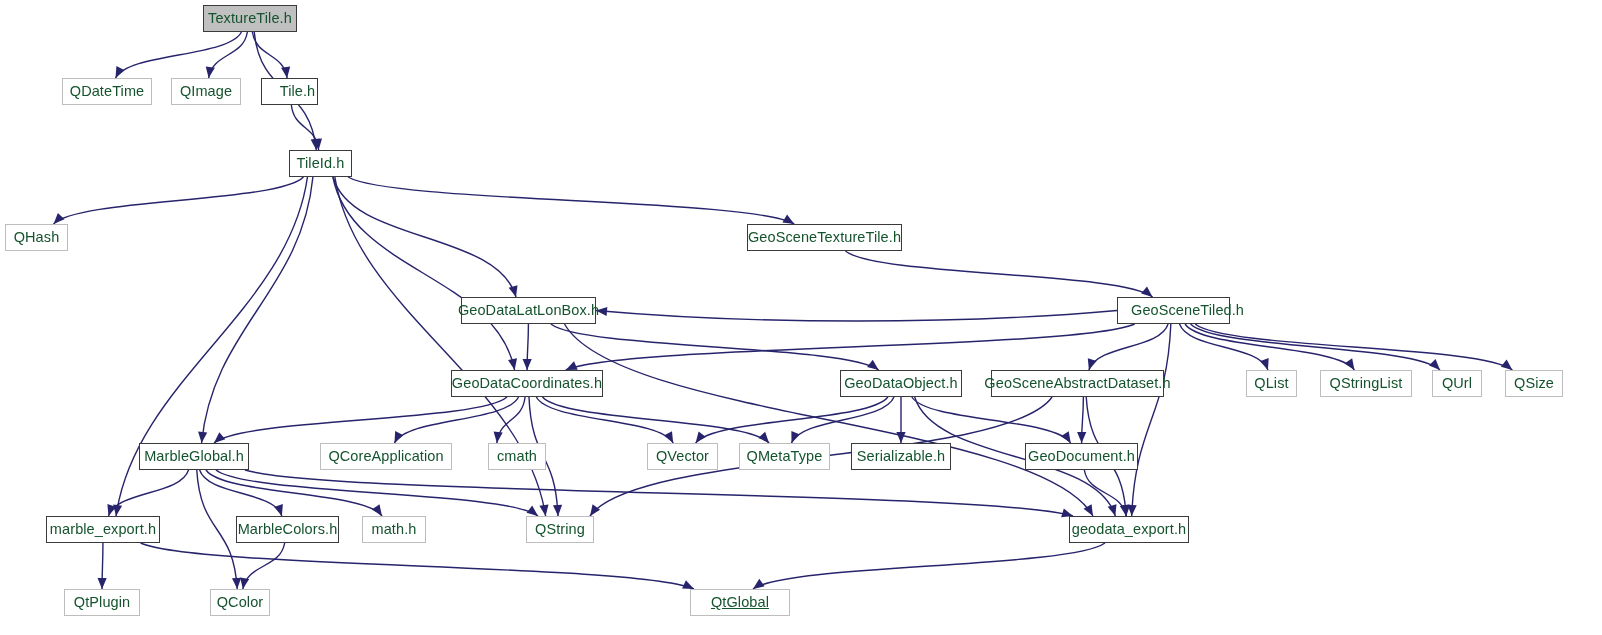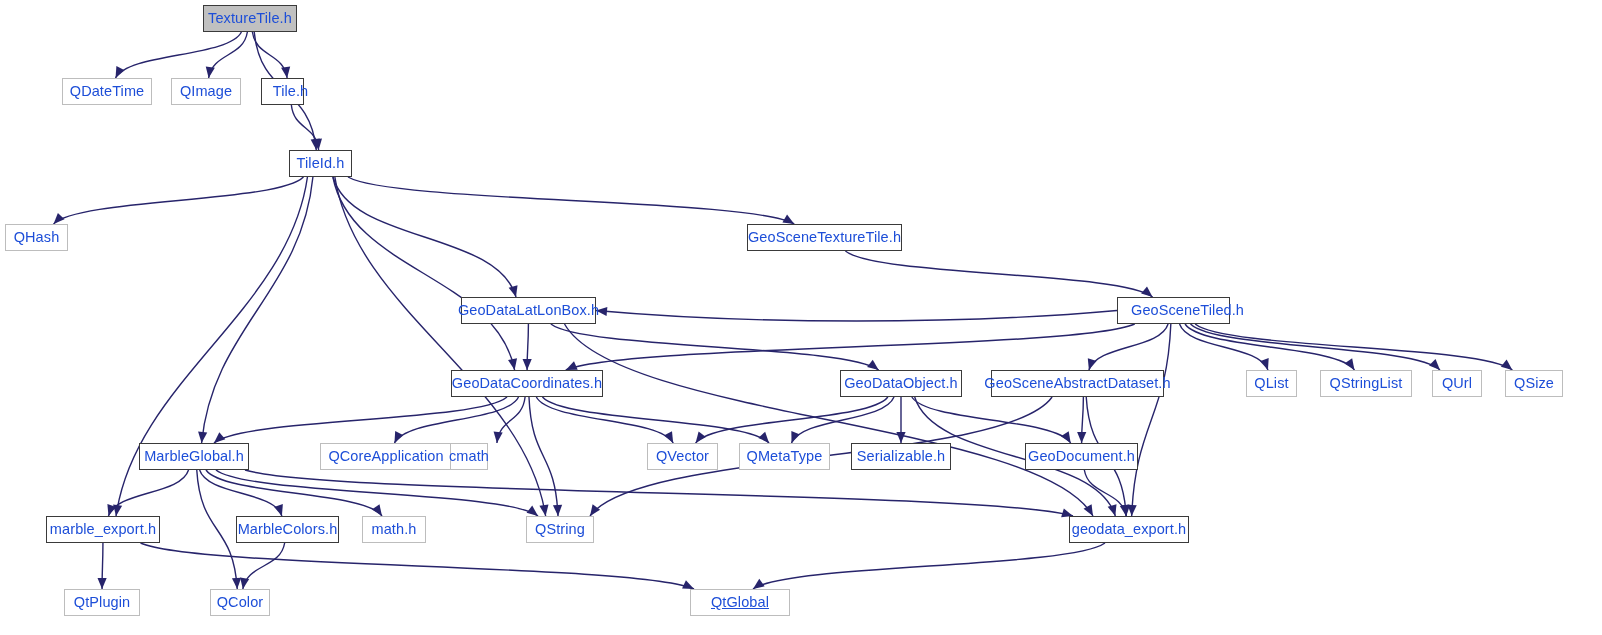--- a/index.html
+++ b/index.html
@@ -33,21 +33,21 @@
   }
   .node-box {
     position: absolute;
     box-sizing: border-box;
     display: flex;
     align-items: center;
     justify-content: center;
     background: #ffffff;
     border: 1px solid #bdbdbd;
     font-size: 14.5px;
-    color: #1d4ed8;
+    color: #14532d;
     white-space: nowrap;
     letter-spacing: 0.1px;
   }
   .node-box.strong {
     border: 1.6px solid #3a3a3a;
   }
   .node-box.current {
     background: #c0c0c0;
     border: 1.6px solid #3a3a3a;
   }
@@ -165,21 +165,21 @@
   <div id="node-layer">
       <div class="node-box current" style="left: 203px; top: 5px; width: 94px; height: 27px;">
         <span class="node-label">TextureTile.h</span>
       </div>
       <div class="node-box " style="left: 62px; top: 78px; width: 90px; height: 27px;">
         <span class="node-label">QDateTime</span>
       </div>
       <div class="node-box " style="left: 171px; top: 78px; width: 70px; height: 27px;">
         <span class="node-label">QImage</span>
       </div>
-      <div class="node-box strong" style="left: 261px; top: 78px; width: 43px; height: 27px; padding-left: 16px;">
+      <div class="node-box strong" style="left: 261px; top: 78px; width: 57px; height: 27px; padding-left: 16px;">
         <span class="node-label">Tile.h</span>
       </div>
       <div class="node-box strong" style="left: 289px; top: 150px; width: 63px; height: 27px;">
         <span class="node-label">TileId.h</span>
       </div>
       <div class="node-box " style="left: 5px; top: 224px; width: 63px; height: 27px;">
         <span class="node-label">QHash</span>
       </div>
       <div class="node-box strong" style="left: 747px; top: 224px; width: 155px; height: 27px;">
         <span class="node-label">GeoSceneTextureTile.h</span>
@@ -210,21 +210,21 @@
       </div>
       <div class="node-box " style="left: 1505px; top: 370px; width: 58px; height: 27px;">
         <span class="node-label">QSize</span>
       </div>
       <div class="node-box strong" style="left: 139px; top: 443px; width: 110px; height: 27px;">
         <span class="node-label">MarbleGlobal.h</span>
       </div>
       <div class="node-box " style="left: 320px; top: 443px; width: 132px; height: 27px;">
         <span class="node-label">QCoreApplication</span>
       </div>
-      <div class="node-box " style="left: 450px; top: 443px; width: 38px; height: 27px; justify-content: center;">
+      <div class="node-box " style="left: 488px; top: 443px; width: 58px; height: 27px; justify-content: center;">
         <span class="node-label">cmath</span>
       </div>
       <div class="node-box " style="left: 647px; top: 443px; width: 71px; height: 27px;">
         <span class="node-label">QVector</span>
       </div>
       <div class="node-box " style="left: 739px; top: 443px; width: 91px; height: 27px;">
         <span class="node-label">QMetaType</span>
       </div>
       <div class="node-box strong" style="left: 851px; top: 443px; width: 100px; height: 27px;">
         <span class="node-label">Serializable.h</span>

